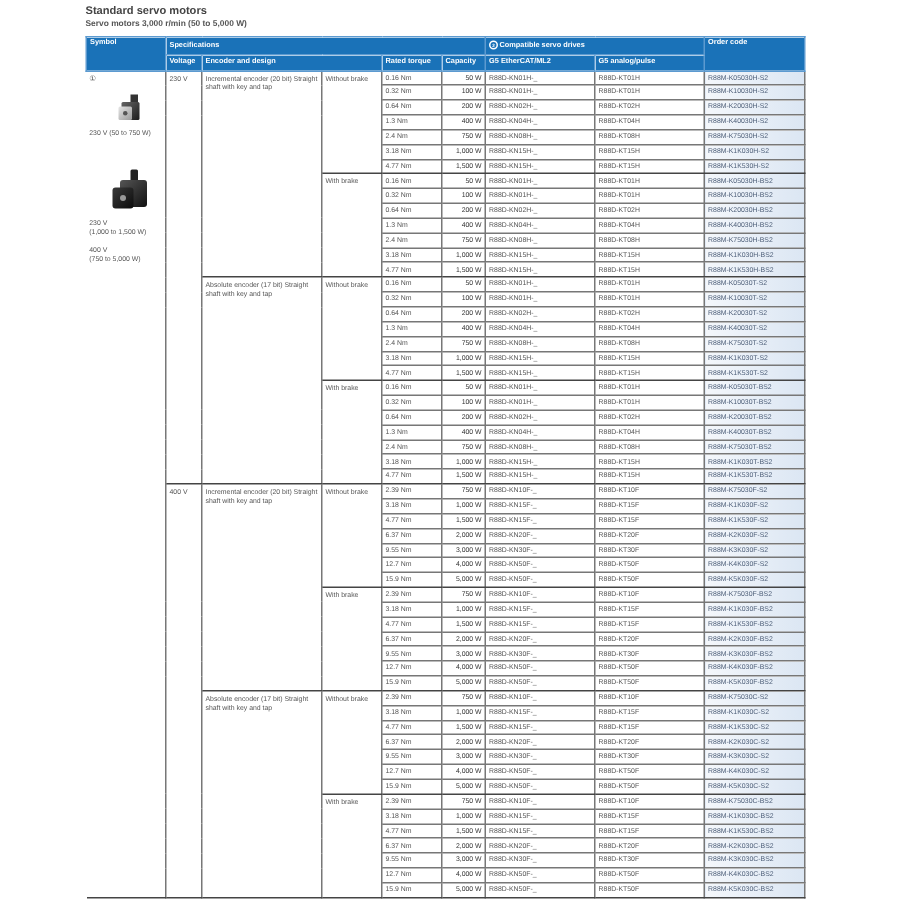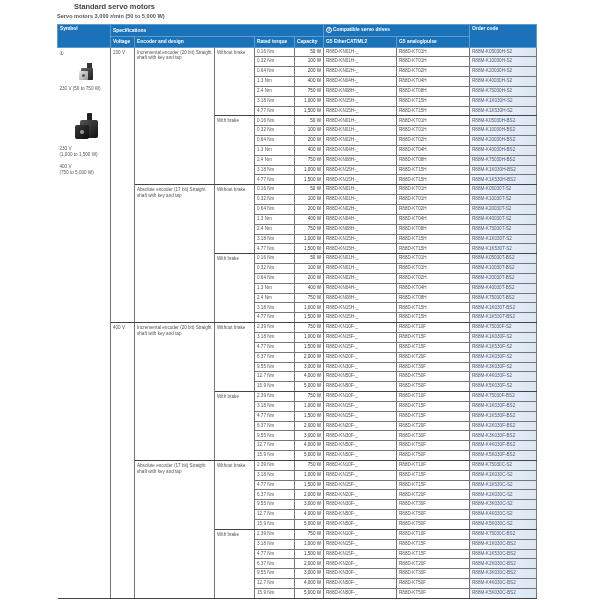--- a/index.html
+++ b/index.html
@@ -1,17 +1,17 @@
 <!DOCTYPE html>
 <html><head>
 <meta charset="utf-8">
 <style>
   html, body { margin:0; padding:0; background:#ffffff; }
   body { width:600px; height:600px; overflow:hidden; position:relative; font-family:"Liberation Sans", sans-serif; color:#333; }
-  .title { position:absolute; left:57px; top:2px; font-size:7.4px; font-weight:bold; color:#444;margin-left:17px; }
+  .title { position:absolute; left:57px; top:2px; font-size:7.4px; font-weight:bold; color:#444; }
   .subtitle { position:absolute; left:57px; top:13px; font-size:5.6px; font-weight:bold; color:#555; }
   table { position:absolute; left:57px; top:24px; border-collapse:collapse; table-layout:fixed; width:479px; font-size:4.6px; }
   col.c-sym { width:53px; } col.c-volt { width:24px; } col.c-enc { width:80px; } col.c-brk { width:40px; }
   col.c-tq { width:40px; } col.c-cap { width:29px; } col.c-ec { width:73px; } col.c-an { width:73px; } col.c-oc { width:67px; }
   th { background:#1a72b8; color:#fff; font-weight:bold; text-align:left; padding:0 2px; height:10px; font-size:4.9px; border:0.5px solid #5c9ad0; white-space:nowrap; overflow:hidden; }
   th.top { height:10.5px; }
   td { height:8.85px; padding:0 2px; border:0.6px solid #777; white-space:nowrap; overflow:hidden; line-height:1; color:#555; vertical-align:middle; }
   td.cap { text-align:right; color:#333; }
   td.oc { background:linear-gradient(to right, #f4f7fb, #dbe6f3); color:#4d5e78; }
   td.span { vertical-align:top; padding-top:2px; white-space:normal; line-height:1.25; }

